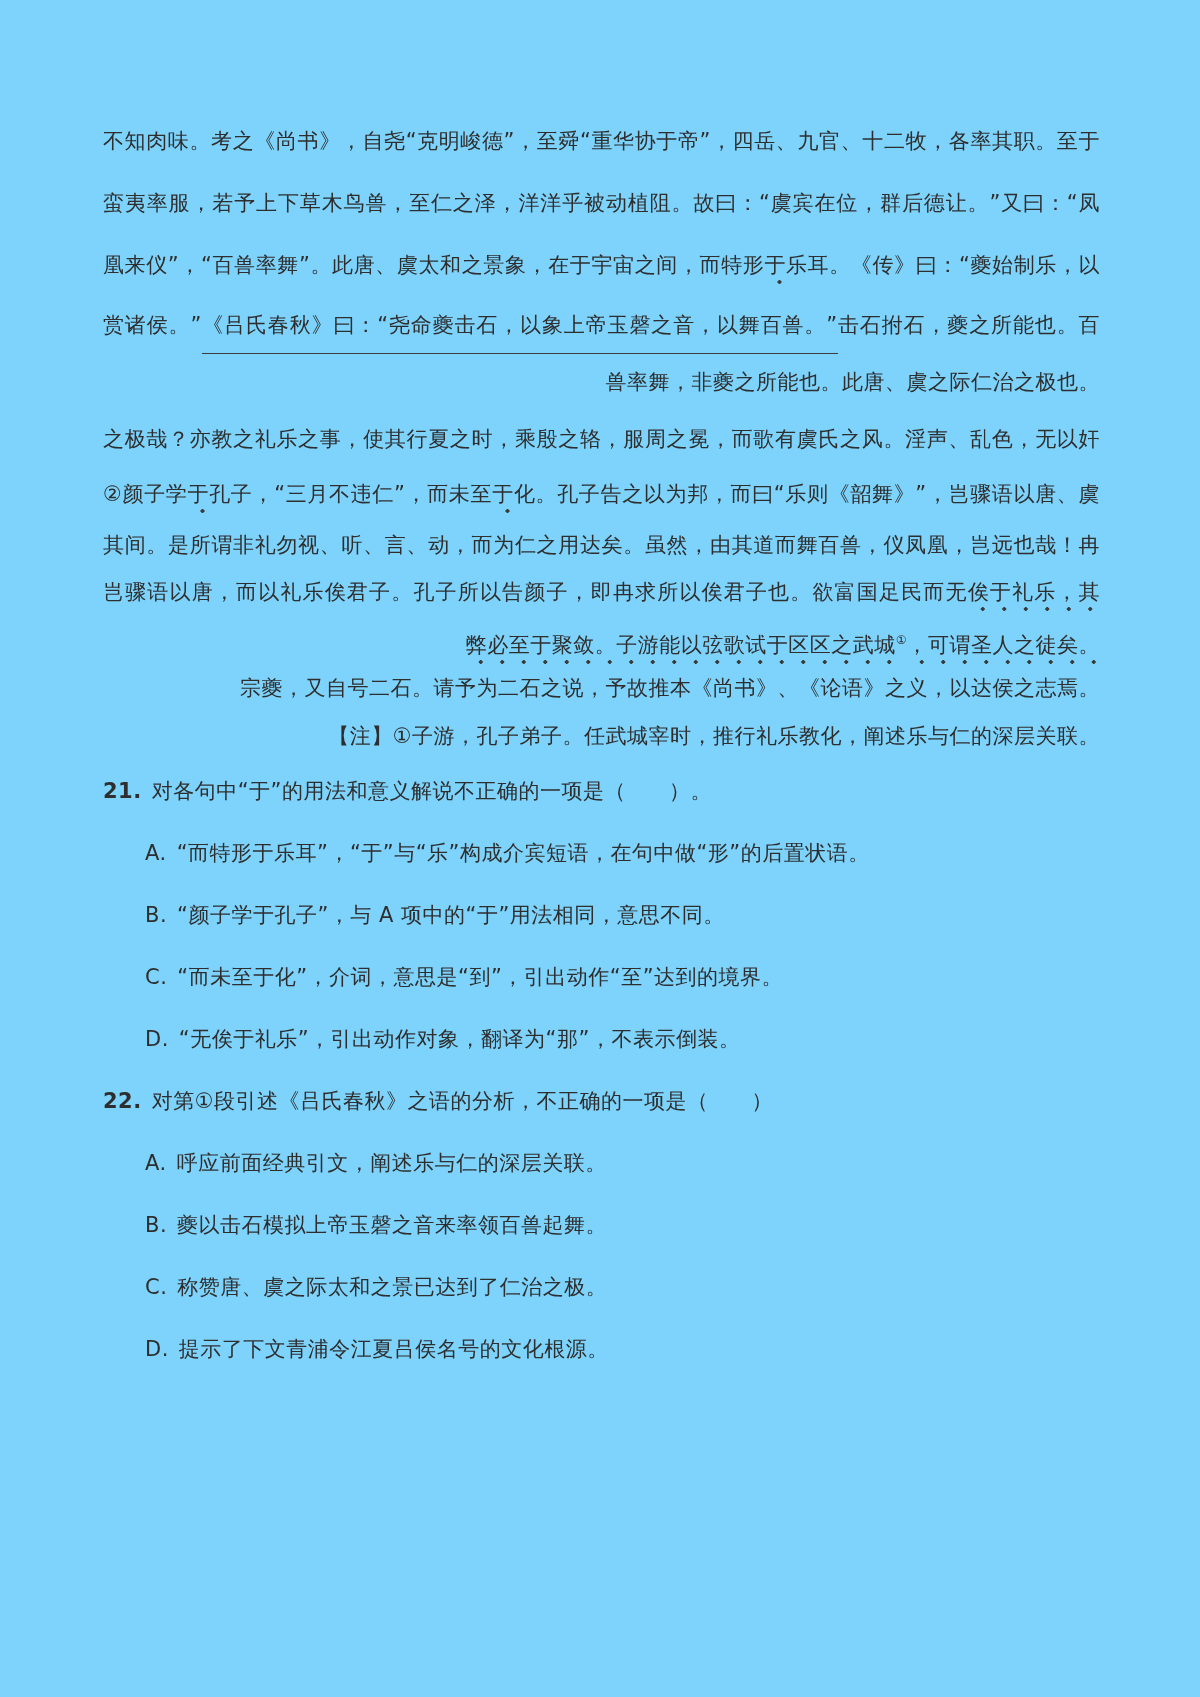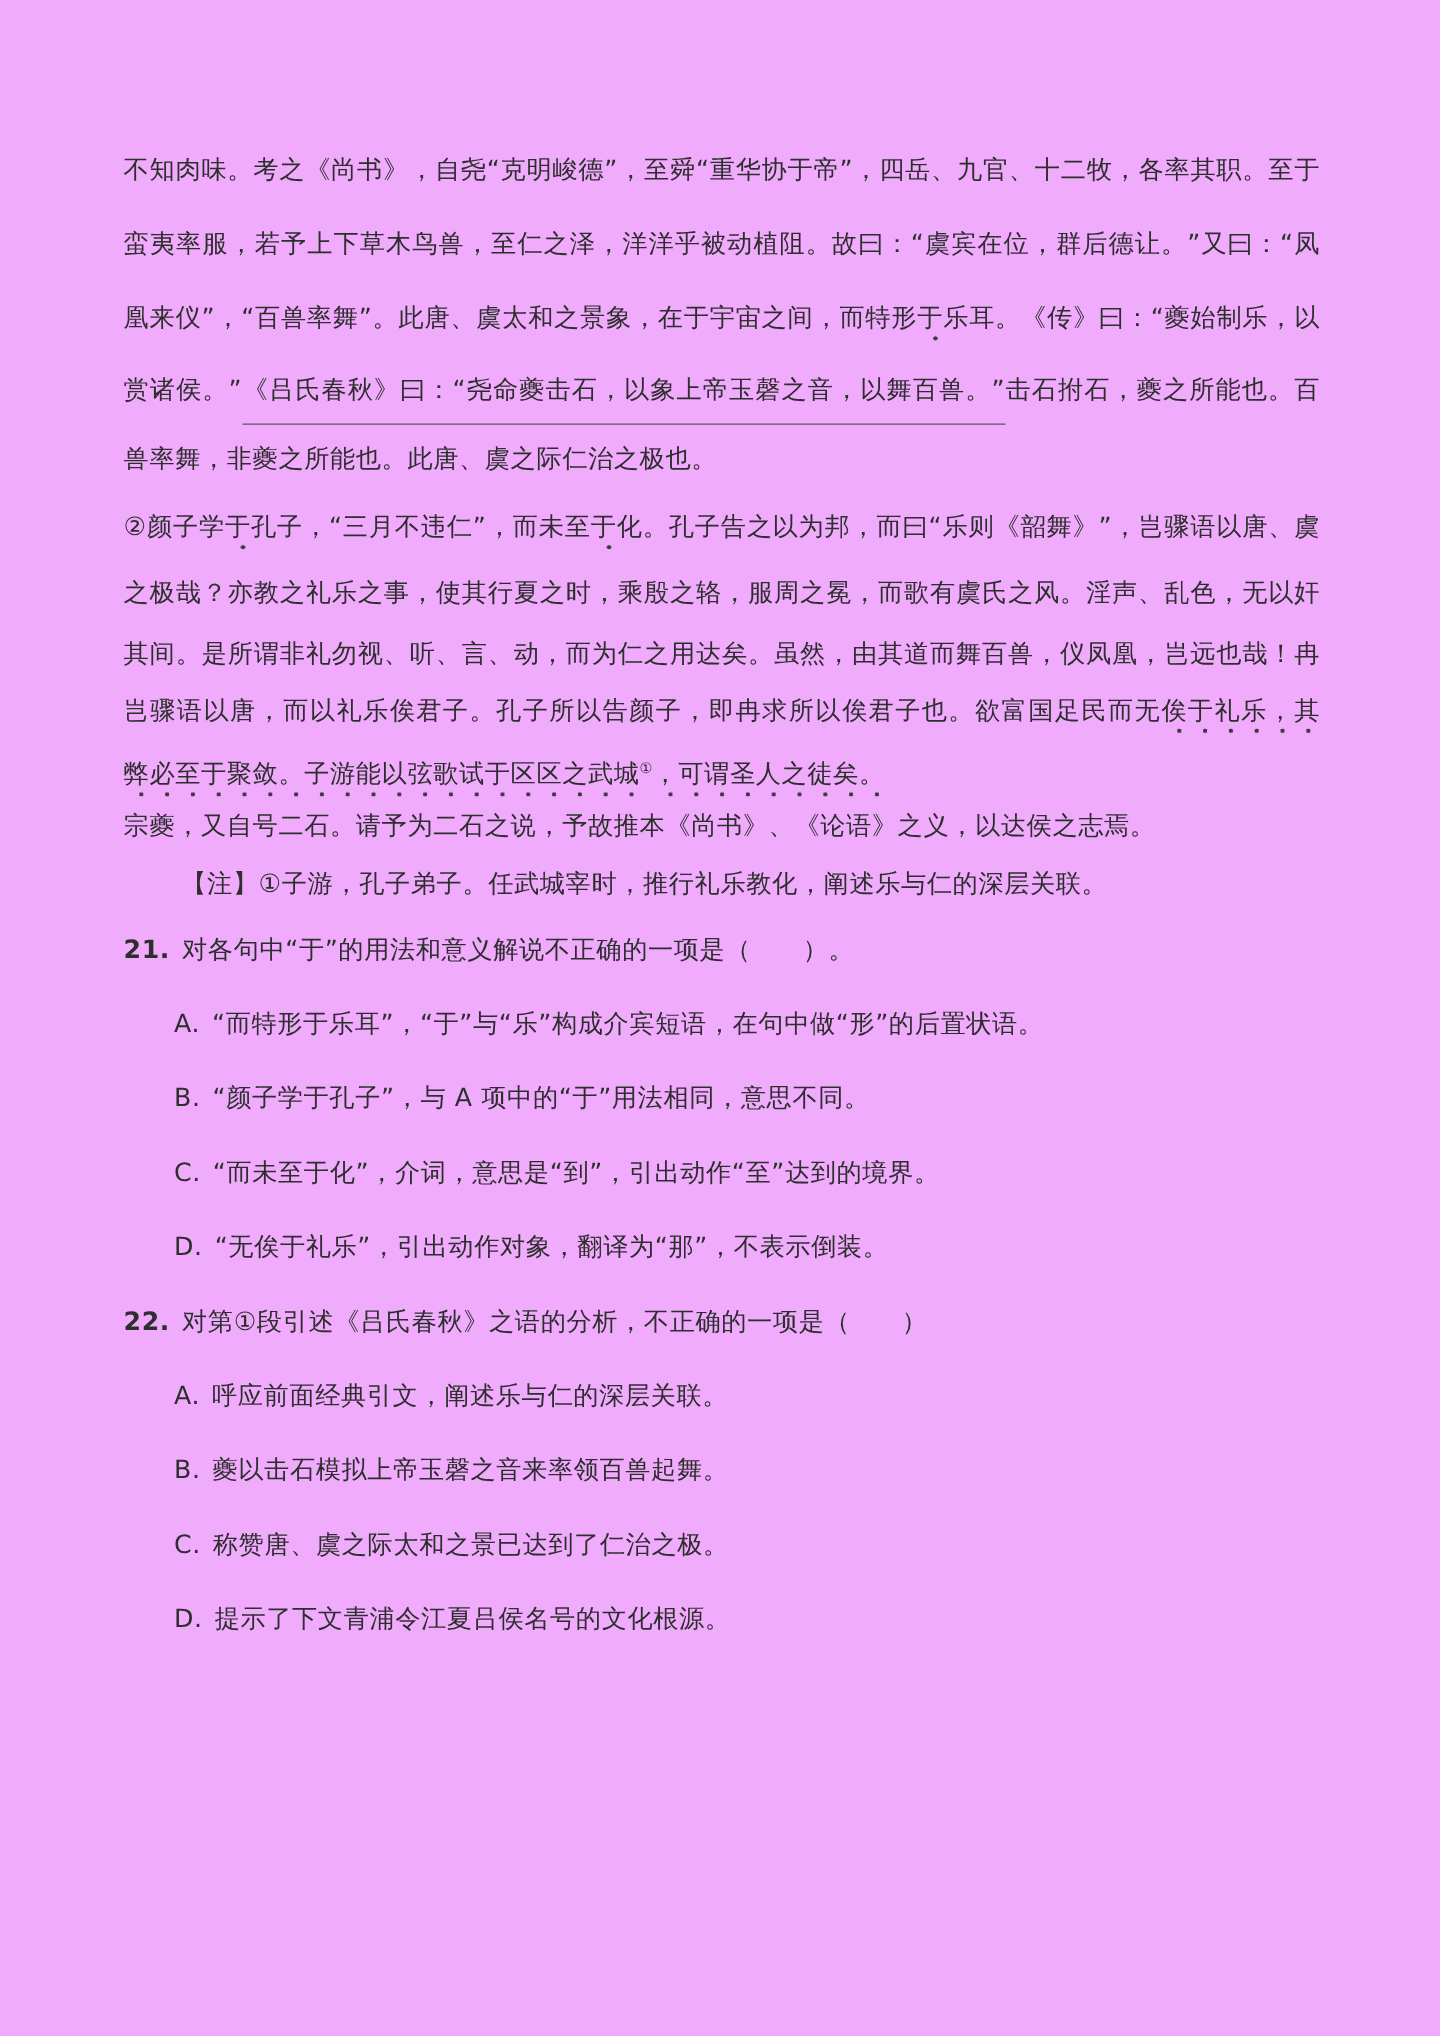--- a/index.html
+++ b/index.html
@@ -6,36 +6,36 @@
   body{
     width:1200px;height:1697px;
     background:#f3f3f1;
     font-family:"DejaVu Sans","Liberation Sans",sans-serif;
     color:#2e2e2e;
     position:relative;
     overflow:hidden;
   }
   .page{
     position:absolute;inset:0;
-    background:#f0abfc;
+    background:#7dd3fc;
   }
   .content{
     position:absolute;
     left:103px;
     top:110px;
     width:997px;
     font-size:21px;
     letter-spacing:0.5px;
   }
   .line{
     --h:48px;
     line-height:var(--h);
     height:var(--h);
     overflow:hidden;
-    text-align:left;
+    text-align:right;
   }
   .line.full{
     text-align:justify;
     text-align-last:justify;
   }
   .line.indent{ text-indent:48px; }
   .line:nth-child(1),.line:nth-child(2),.line:nth-child(3){--h:62px;}
   .line:nth-child(4){--h:58px;}
   .line:nth-child(5),.line:nth-child(6){--h:57px;}
   .line:nth-child(7){--h:53px;}
@@ -78,22 +78,22 @@
 <body>
 
 <div class="page">
   <div class="content">
     <div class="passage" id="passage">
         <div class="line full"><span>不知肉味。考之《尚书》，自尧“克明峻德”，至舜“重华协于帝”，四岳、九官、十二牧，各率其职。至于</span></div>
         <div class="line full"><span>蛮夷率服，若予上下草木鸟兽，至仁之泽，洋洋乎被动植阻。故曰：“虞宾在位，群后德让。”又曰：“凤</span></div>
         <div class="line full"><span>凰来仪”，“百兽率舞”。此唐、虞太和之景象，在于宇宙之间，而特形</span><span class="emph">于</span><span>乐耳。《传》曰：“夔始制乐，以</span></div>
         <div class="line full"><span>赏诸侯。”</span><span class="u">《吕氏春秋》曰：“尧命夔击石，以象上帝玉磬之音，以舞百兽。”</span><span>击石拊石，夔之所能也。百</span></div>
         <div class="line"><span>兽率舞，非夔之所能也。此唐、虞之际仁治之极也。</span></div>
+        <div class="line full"><span>之极哉？亦教之礼乐之事，使其行夏之时，乘殷之辂，服周之冕，而歌有虞氏之风。淫声、乱色，无以奸</span></div>
         <div class="line full"><span>②颜子学</span><span class="emph">于</span><span>孔子，“三月不违仁”，而未至</span><span class="emph">于</span><span>化。孔子告之以为邦，而曰“乐则《韶舞》”，岂骤语以唐、虞</span></div>
-        <div class="line full"><span>之极哉？亦教之礼乐之事，使其行夏之时，乘殷之辂，服周之冕，而歌有虞氏之风。淫声、乱色，无以奸</span></div>
         <div class="line full"><span>其间。是所谓非礼勿视、听、言、动，而为仁之用达矣。虽然，由其道而舞百兽，仪凤凰，岂远也哉！冉</span></div>
         <div class="line full"><span>岂骤语以唐，而以礼乐俟君子。孔子所以告颜子，即冉求所以俟君子也。欲富国足民而无</span><span class="emph">俟于礼乐，其</span></div>
         <div class="line"><span class="emph">弊必至于聚敛。子游能以弦歌试于区区之武城</span><sup class="fn">①</sup><span class="emph">，可谓圣人之徒矣。</span></div>
         <div class="line"><span>宗夔，又自号二石。请予为二石之说，予故推本《尚书》、《论语》之义，以达侯之志焉。</span></div>
         <div class="line indent"><span>【注】①子游，孔子弟子。任武城宰时，推行礼乐教化，阐述乐与仁的深层关联。</span></div>
       </div>
     <div class="questions" id="questions">
         <div class="q-row stem"><span class="q-num">21.</span><span>对各句中“于”的用法和意义解说不正确的一项是（　　）。</span></div>
         <div class="q-row option"><span class="opt-label">A.</span><span>“而特形于乐耳”，“于”与“乐”构成介宾短语，在句中做“形”的后置状语。</span></div>
         <div class="q-row option"><span class="opt-label">B.</span><span>“颜子学于孔子”，与 A 项中的“于”用法相同，意思不同。</span></div>

